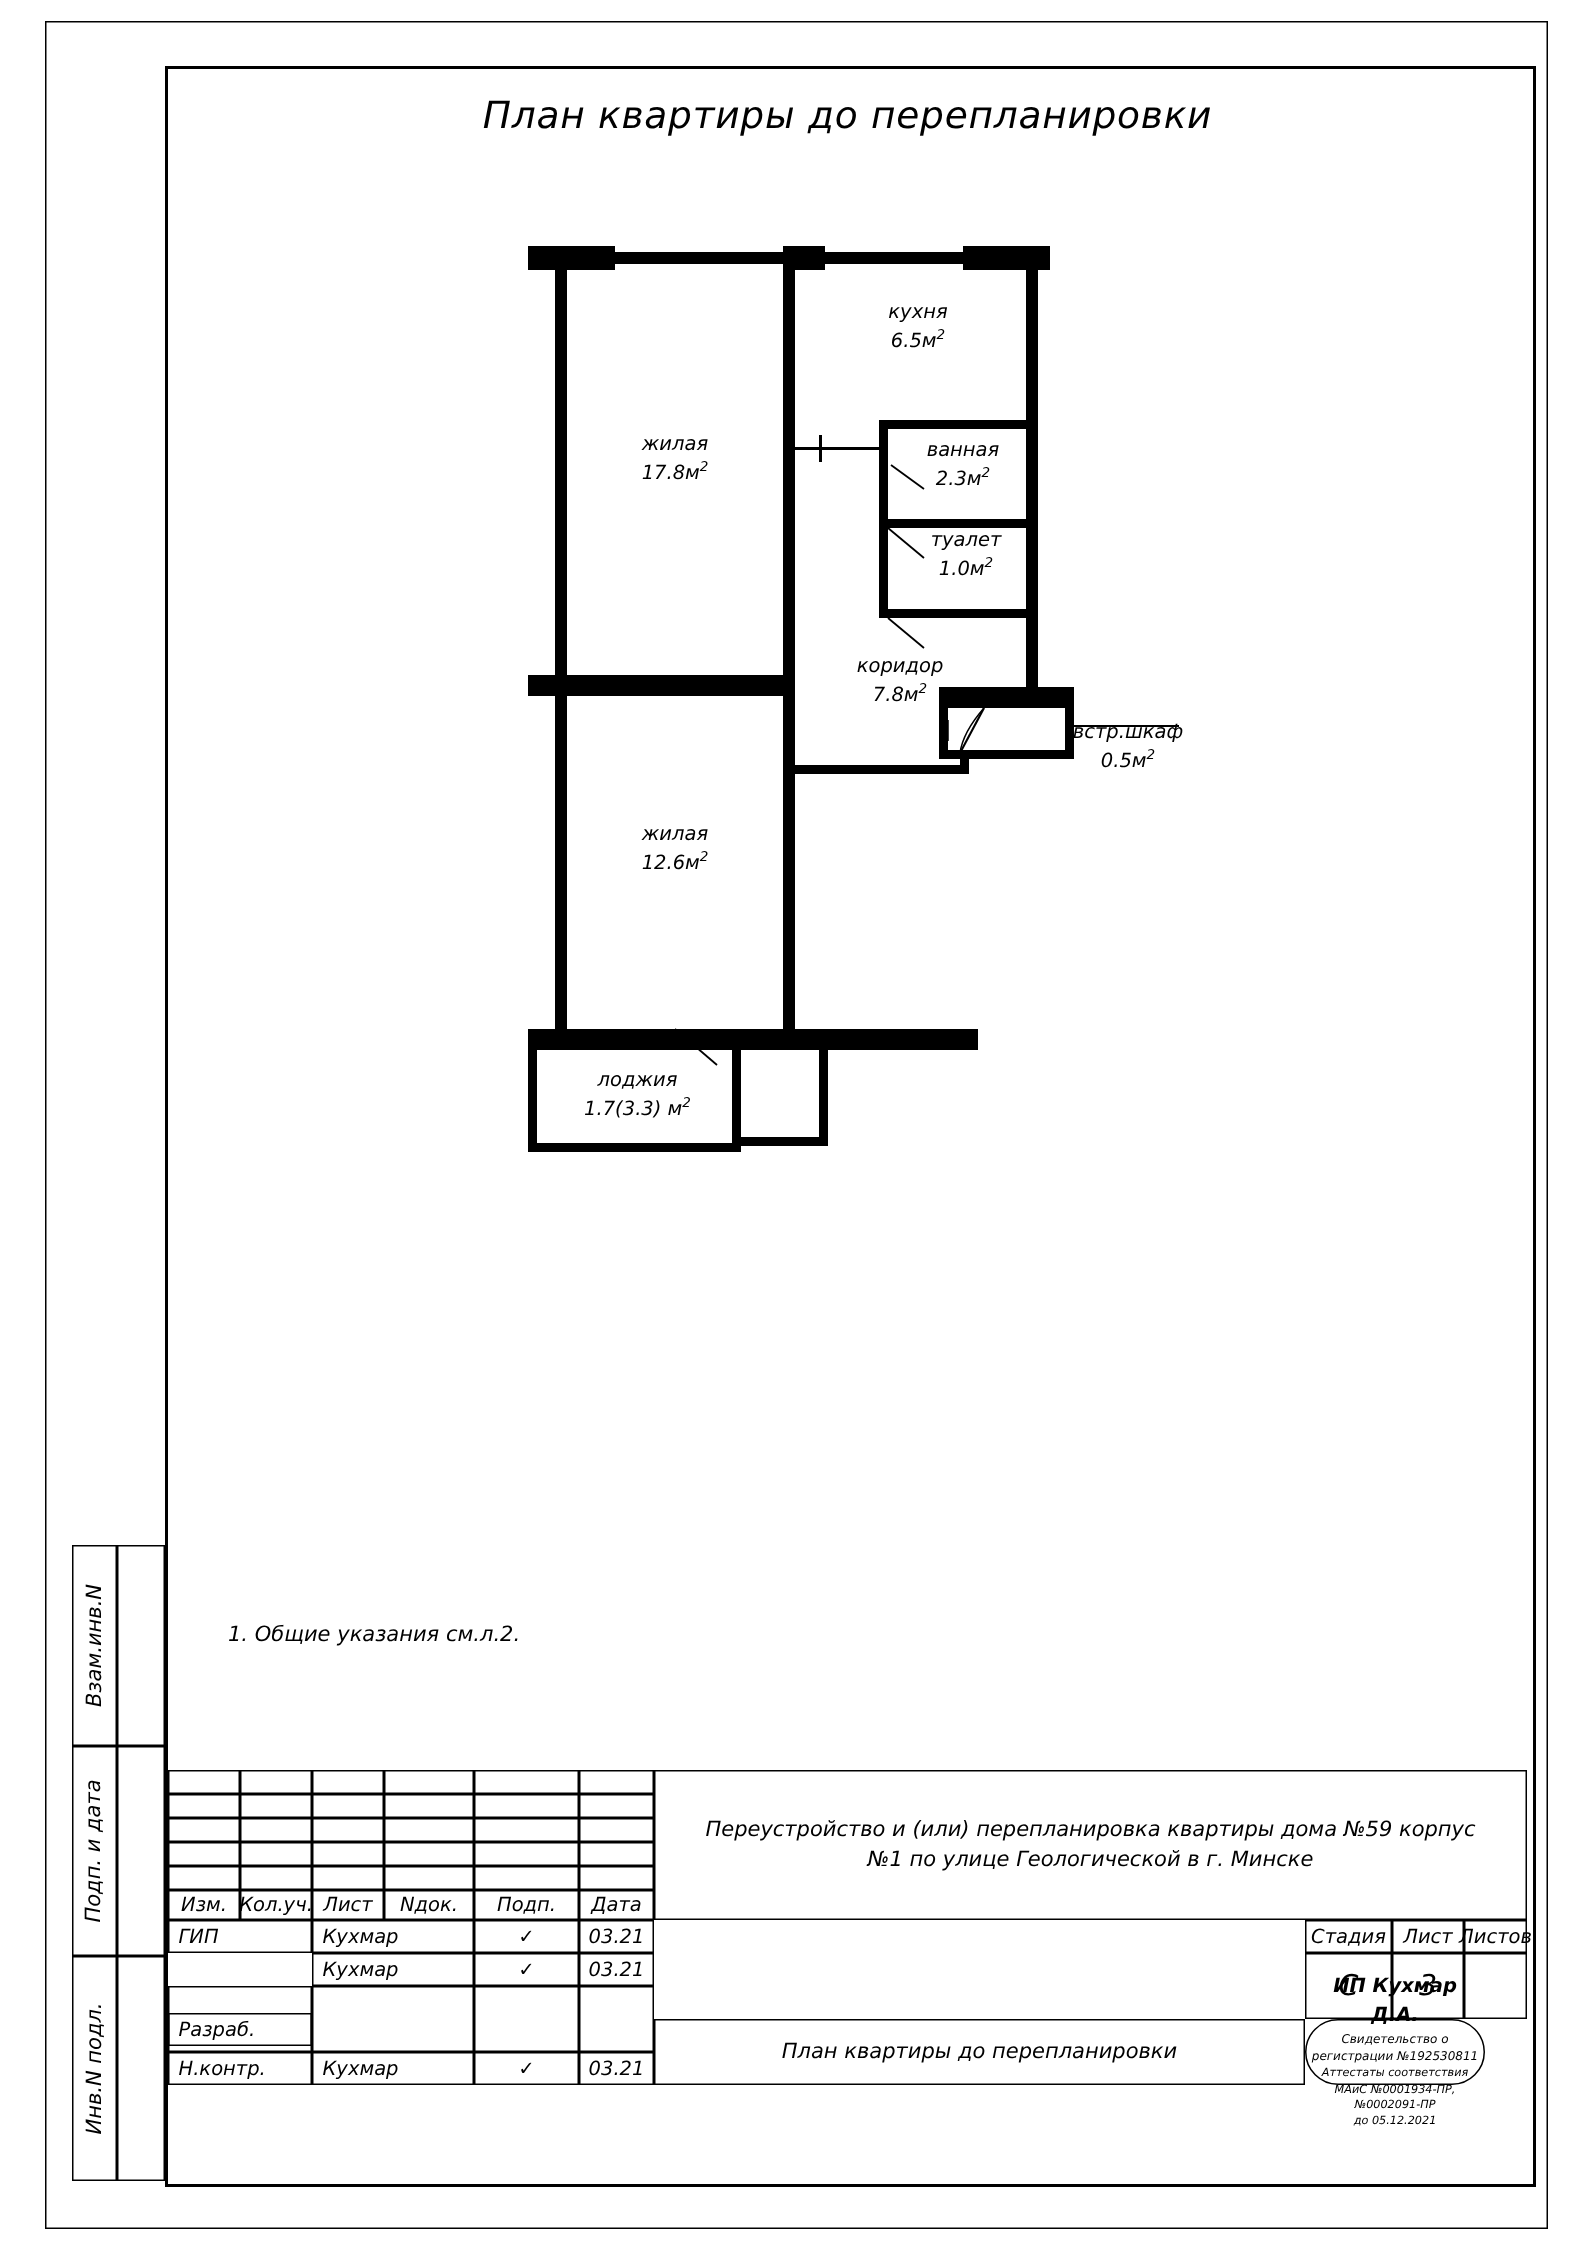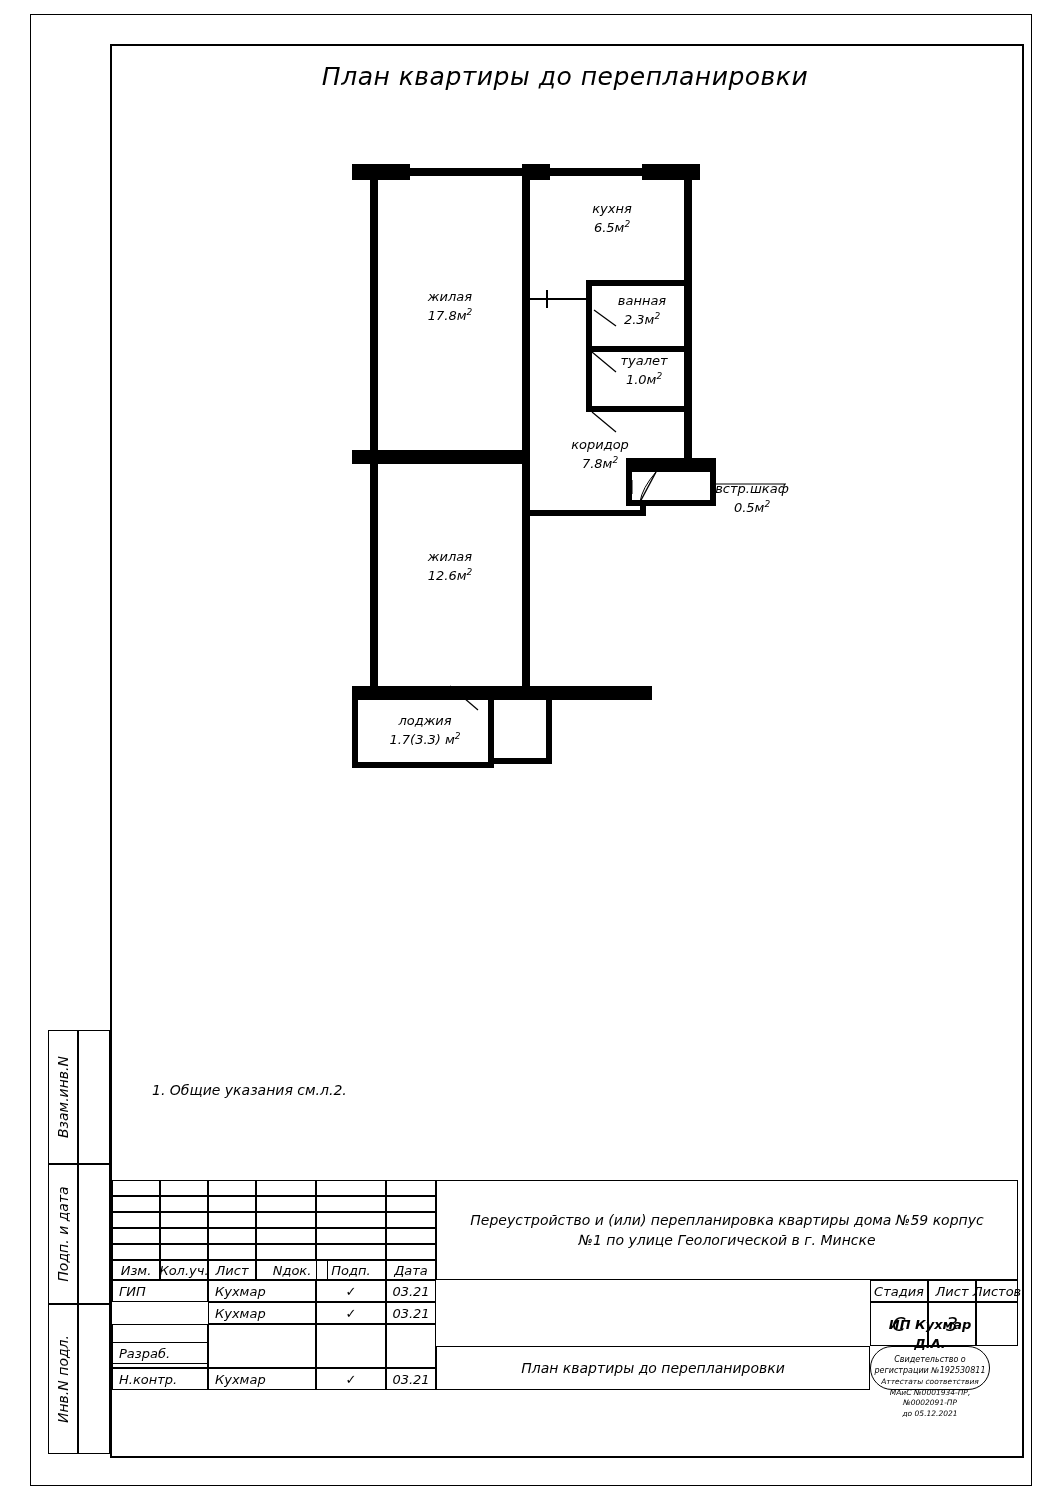--- a/index.html
+++ b/index.html
@@ -211,21 +211,21 @@
     <div class="cell" style="left:0;top:64px;width:48px;height:16px;"></div>
     <div class="cell" style="left:48px;top:64px;width:48px;height:16px;"></div>
     <div class="cell" style="left:96px;top:64px;width:48px;height:16px;"></div>
     <div class="cell" style="left:144px;top:64px;width:60px;height:16px;"></div>
     <div class="cell" style="left:204px;top:64px;width:70px;height:16px;"></div>
     <div class="cell" style="left:274px;top:64px;width:50px;height:16px;"></div>
 
     <div class="cell" style="left:0;top:80px;width:48px;height:20px;">Изм.</div>
     <div class="cell" style="left:48px;top:80px;width:48px;height:20px;">Кол.уч.</div>
     <div class="cell" style="left:96px;top:80px;width:48px;height:20px;">Лист</div>
-    <div class="cell" style="left:144px;top:80px;width:72px;height:20px;font-style:italic;">Nдок.</div>
+    <div class="cell" style="left:144px;top:80px;width:60px;height:20px;font-style:italic;">Nдок.</div>
     <div class="cell" style="left:204px;top:80px;width:70px;height:20px;">Подп.</div>
     <div class="cell" style="left:274px;top:80px;width:50px;height:20px;">Дата</div>
 
     <div class="cell left" style="left:0;top:100px;width:96px;height:22px;">ГИП</div>
     <div class="cell left" style="left:96px;top:100px;width:108px;height:22px;">Кухмар</div>
     <div class="cell sig" style="left:204px;top:100px;width:70px;height:22px;">✓</div>
     <div class="cell" style="left:274px;top:100px;width:50px;height:22px;">03.21</div>
 
     <div class="cell left" style="left:0;top:122px;width:96px;height:22px;margin-top:40px;">Разраб.</div>
     <div class="cell left" style="left:96px;top:122px;width:108px;height:22px;">Кухмар</div>

